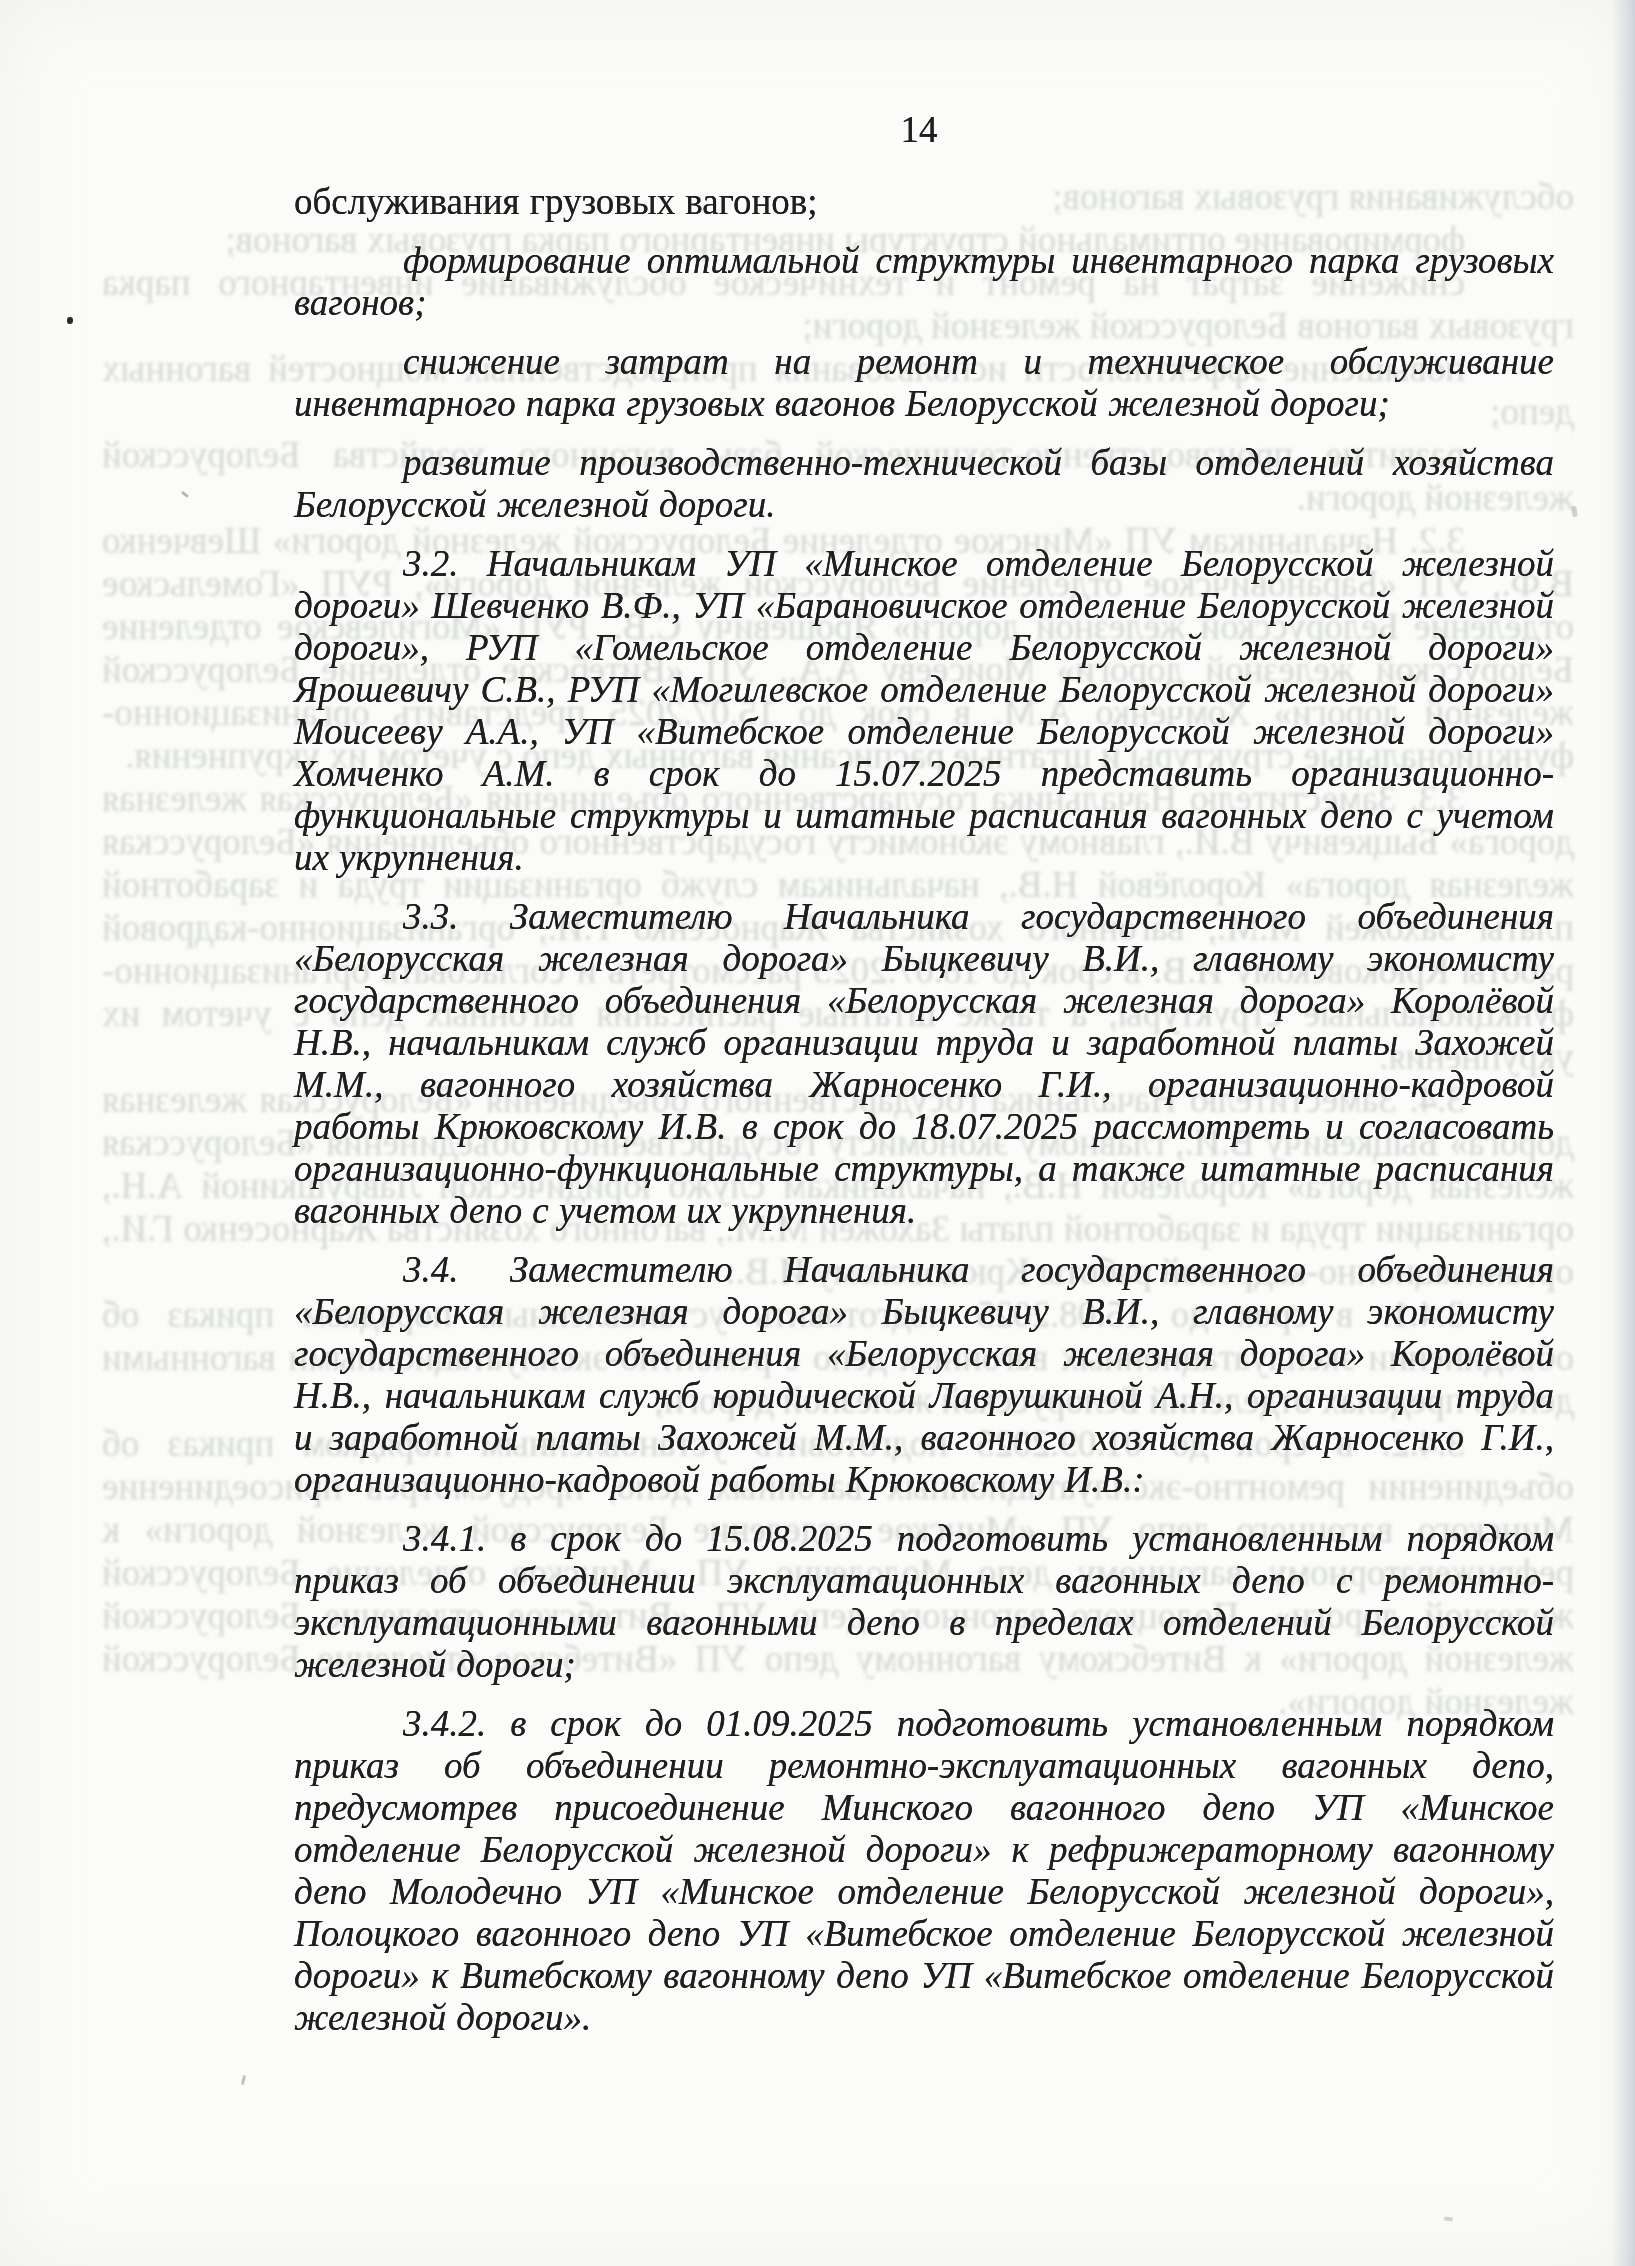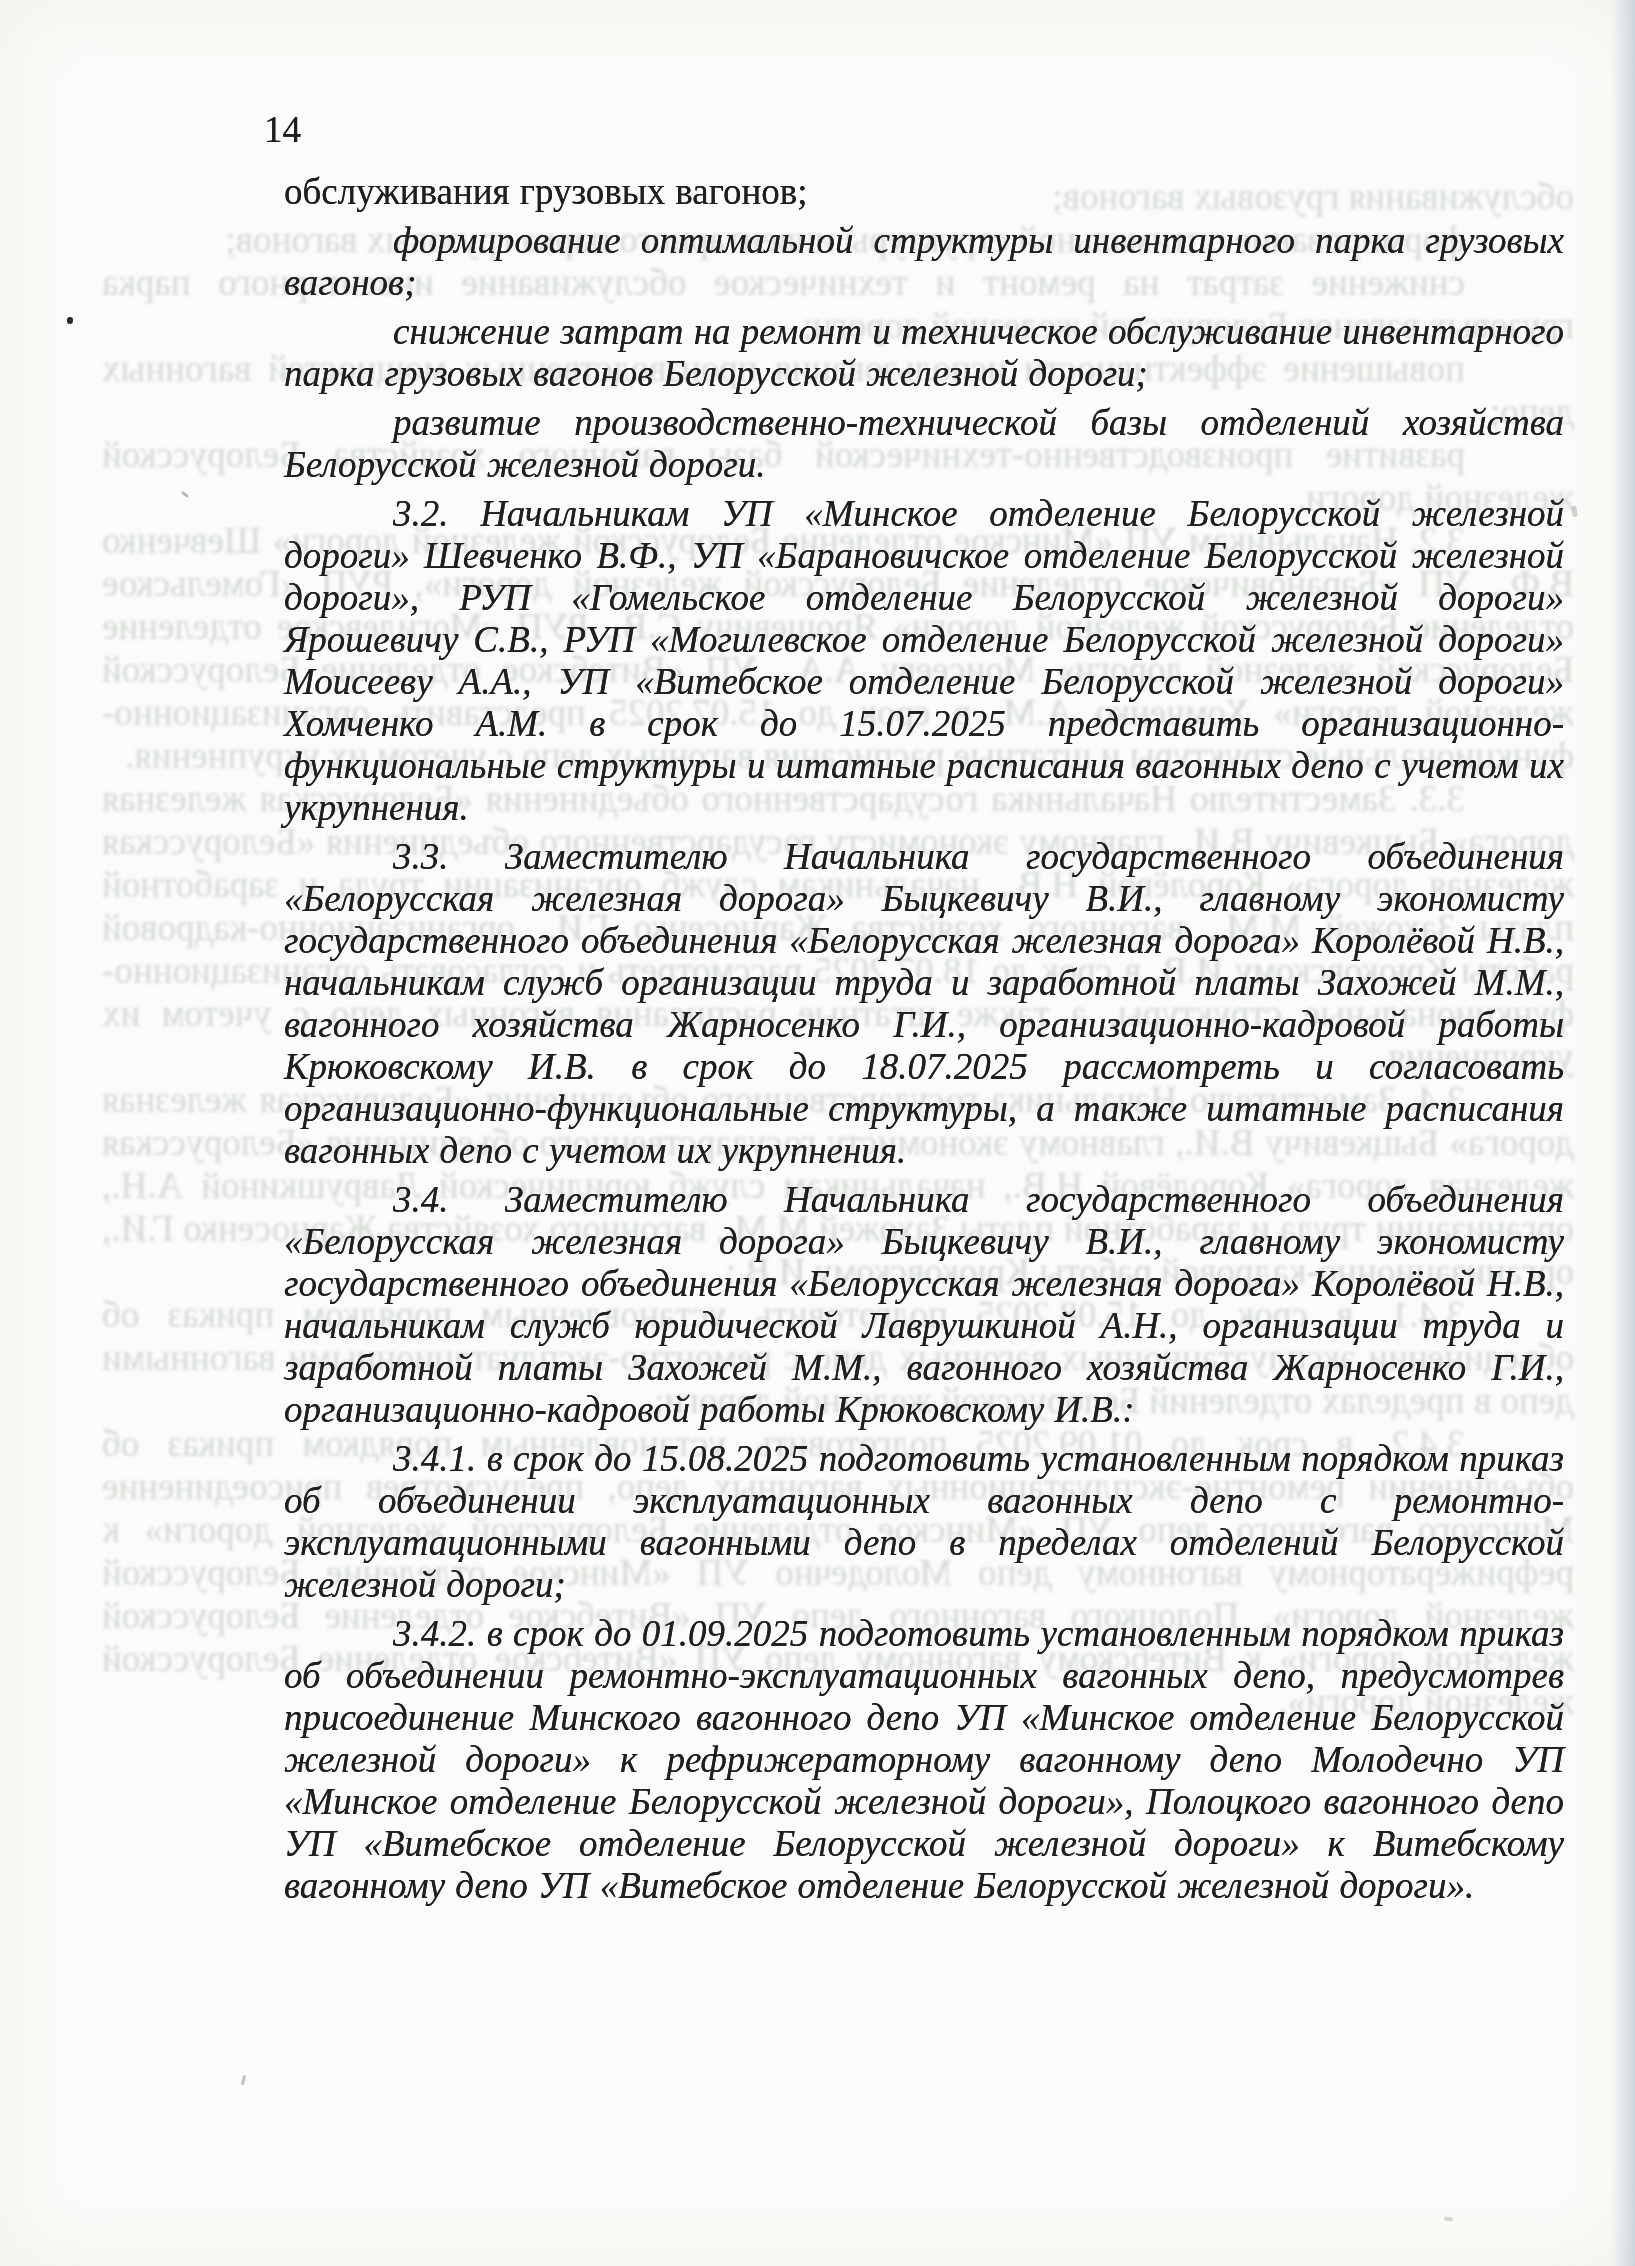--- a/index.html
+++ b/index.html
@@ -32,41 +32,41 @@
     pointer-events: none;
     user-select: none;
   }
   .bleed-layer p { margin: 0; }
   .bleed-layer p.indent { text-indent: 109px; }
 
   
   .page-number {
     position: absolute;
     top: 109px;
-    left: 264px;
+    left: 273px;
     width: 1292px;
-    text-align: left;
+    text-align: center;
     font-size: 37px;
     line-height: 42px;
     color: var(--ink, #1f1f1f);
     text-shadow: 0 0 0.6px currentColor;
   }
   .text-column {
     position: absolute;
     top: 164px;
     left: 277px;
     width: 1294px;
     font-size: 37px;
     line-height: 42px;
     color: var(--ink, #1f1f1f);
     text-align: justify;
     text-shadow: 0 0 0.6px currentColor;
     word-spacing: 0.9px;
   }
-  .text-column p { margin: 7px; }
+  .text-column p { margin: 17px; }
   .text-column p.indent { text-indent: 109px; font-style: italic; }
 
   
   .edge-band {
     position: absolute;
     top: 0; right: 0;
     width: 24px; height: 100%;
     background: linear-gradient(to right, rgba(185,196,206,0) 0%, rgba(178,190,202,0.38) 70%, rgba(168,182,196,0.55) 100%);
     pointer-events: none;
   }

